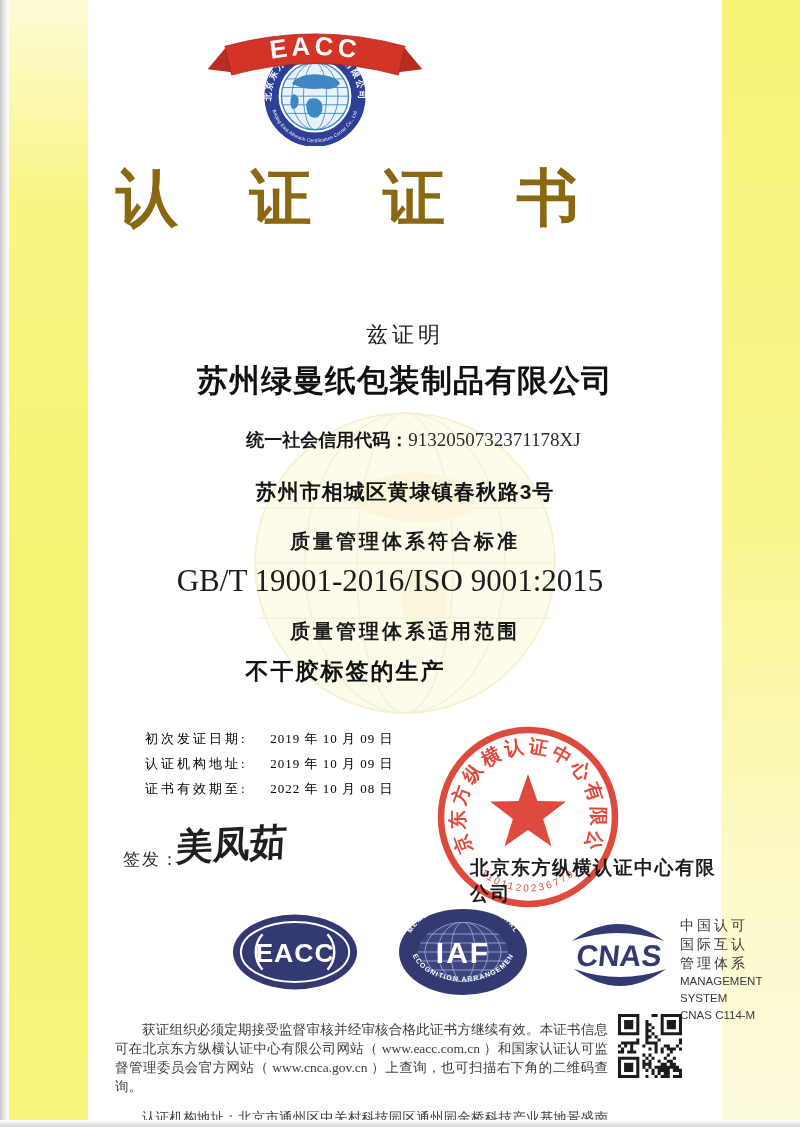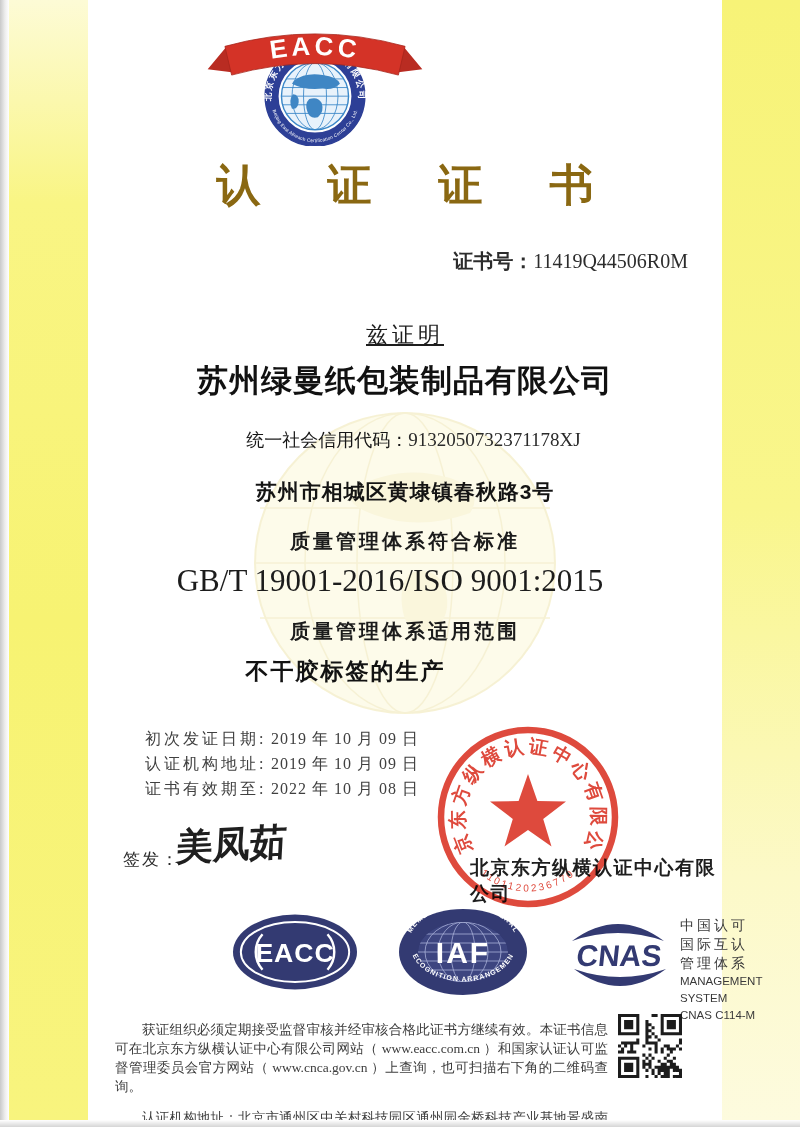--- a/index.html
+++ b/index.html
@@ -23,49 +23,49 @@
     font-family:"Liberation Sans","DejaVu Sans",sans-serif;font-weight:bold;
     font-size:56px;letter-spacing:12px;
     transform:rotate(90deg);transform-origin:0 0;z-index:1;
   }
   .bar-text.left{left:22px;top:328px;}
   .bar-text.right{left:734px;top:328px;}
   .wm{position:absolute;left:205px;top:398px;z-index:1;}
   .content{position:absolute;left:88px;top:0;width:634px;height:1127px;z-index:2;}
   .header-logo{position:absolute;left:112px;top:8px;width:230px;height:138px;}
   .doc-title{
-    position:absolute;left:0;top:156px;width:634px;text-align:center;
-    font-size:44px;font-weight:bold;color:#8a6812;letter-spacing:28px;text-indent:28px;
+    position:absolute;left:0;top:156px;width:634px;
+    font-size:62px;font-weight:bold;color:#8a6812;letter-spacing:28px;text-indent:28px;
   }
   .cert-no{
     position:absolute;left:0;top:248px;width:600px;text-align:right;
     font-size:20px;color:#2c2c2c;
   }
   .cert-no .lbl{font-weight:bold;}
   .intro{position:absolute;left:0;top:320px;width:634px;text-align:center;
-    font-size:22px;color:#1d1d1d;letter-spacing:4px;text-decoration:underline;}
+    font-size:22px;color:#1d1d1d;letter-spacing:4px;}
   .company{position:absolute;left:0;top:360px;width:634px;text-align:center;
     font-family:"Liberation Sans","DejaVu Sans",sans-serif;font-weight:bold;
     font-size:31px;color:#111;letter-spacing:1px;}
   .credit{position:absolute;left:0;top:428px;width:634px;text-align:center;font-size:18px;}
-  .credit .lbl{font-family:"Liberation Sans","DejaVu Sans",sans-serif;font-weight:normal;color:#161616;padding-left:17px;}
+  .credit .lbl{font-family:"Liberation Sans","DejaVu Sans",sans-serif;font-weight:bold;color:#161616;padding-left:17px;}
   .credit .val{font-size:19px;color:#2a2a2a;}
   .addr{position:absolute;left:0;top:478px;width:634px;text-align:center;
     font-family:"Liberation Sans","DejaVu Sans",sans-serif;font-weight:bold;
     font-size:21px;color:#141414;letter-spacing:1px;}
   .caption{position:absolute;left:0;width:634px;text-align:center;
     font-size:20px;font-weight:bold;color:#1b1b1b;letter-spacing:3px;}
   .caption.std{top:528px;}
   .caption.scope{top:618px;}
   .standard{position:absolute;left:0;top:563px;width:604px;text-align:center;
     font-size:31px;color:#1c1c1c;}
   .scope-val{position:absolute;left:0;top:656px;width:515px;text-align:center;
     font-family:"Liberation Sans","DejaVu Sans",sans-serif;font-weight:bold;
     font-size:23px;color:#121212;letter-spacing:2px;}
-  .dates{position:absolute;left:57px;top:726px;font-size:16px;color:#404040;}
+  .dates{position:absolute;left:57px;top:726px;font-size:13px;color:#000000;}
   .date-row{height:25px;line-height:25px;}
   .date-row .lbl{display:inline-block;width:122px;letter-spacing:3px;}
   .date-row .val{letter-spacing:1px;}
   .sign-label{position:absolute;left:35px;top:848px;font-size:17px;color:#2a2a2a;letter-spacing:2px;}
   .sign-name{
     position:absolute;left:88px;top:820px;
     font-family:"Liberation Sans","DejaVu Sans",sans-serif;font-weight:bold;
     font-size:37px;color:#1f1f1f;transform:rotate(-3deg) skewX(-6deg);letter-spacing:0px;
   }
   .issuer-name{
@@ -155,23 +155,20 @@
       <path d="M 212 40 L 232 64 L 207 67 L 205 69 Z" fill="#b92c22"></path>
       <path d="M 26 40 Q 120 14 214 40 L 207 70 Q 120 46 33 70 Z" fill="#d43327" stroke="#a5251c" stroke-width="0.8"></path>
       <text font-size="27" font-weight="bold" fill="#ffffff" letter-spacing="4" font-family="Liberation Sans, sans-serif">
         <textPath href="#bannerArc" startOffset="50%" text-anchor="middle">EACC</textPath>
       </text>
     </g>
   </svg>
 
   <div class="doc-title">认 证 证 书</div>
 
-  <div class="cert-no">
-    <span class="lbl">证书号：</span><span class="val">11419Q44506R0M</span>
-  </div>
 
   <div class="intro">兹证明</div>
   <div class="company">苏州绿曼纸包装制品有限公司</div>
   <div class="credit">
     <span class="lbl">统一社会信用代码：</span><span class="val">9132050732371178XJ</span>
   </div>
   <div class="addr">苏州市相城区黄埭镇春秋路3号</div>
   <div class="caption std">质量管理体系符合标准</div>
   <div class="standard">GB/T 19001-2016/ISO 9001:2015</div>
   <div class="caption scope">质量管理体系适用范围</div>

